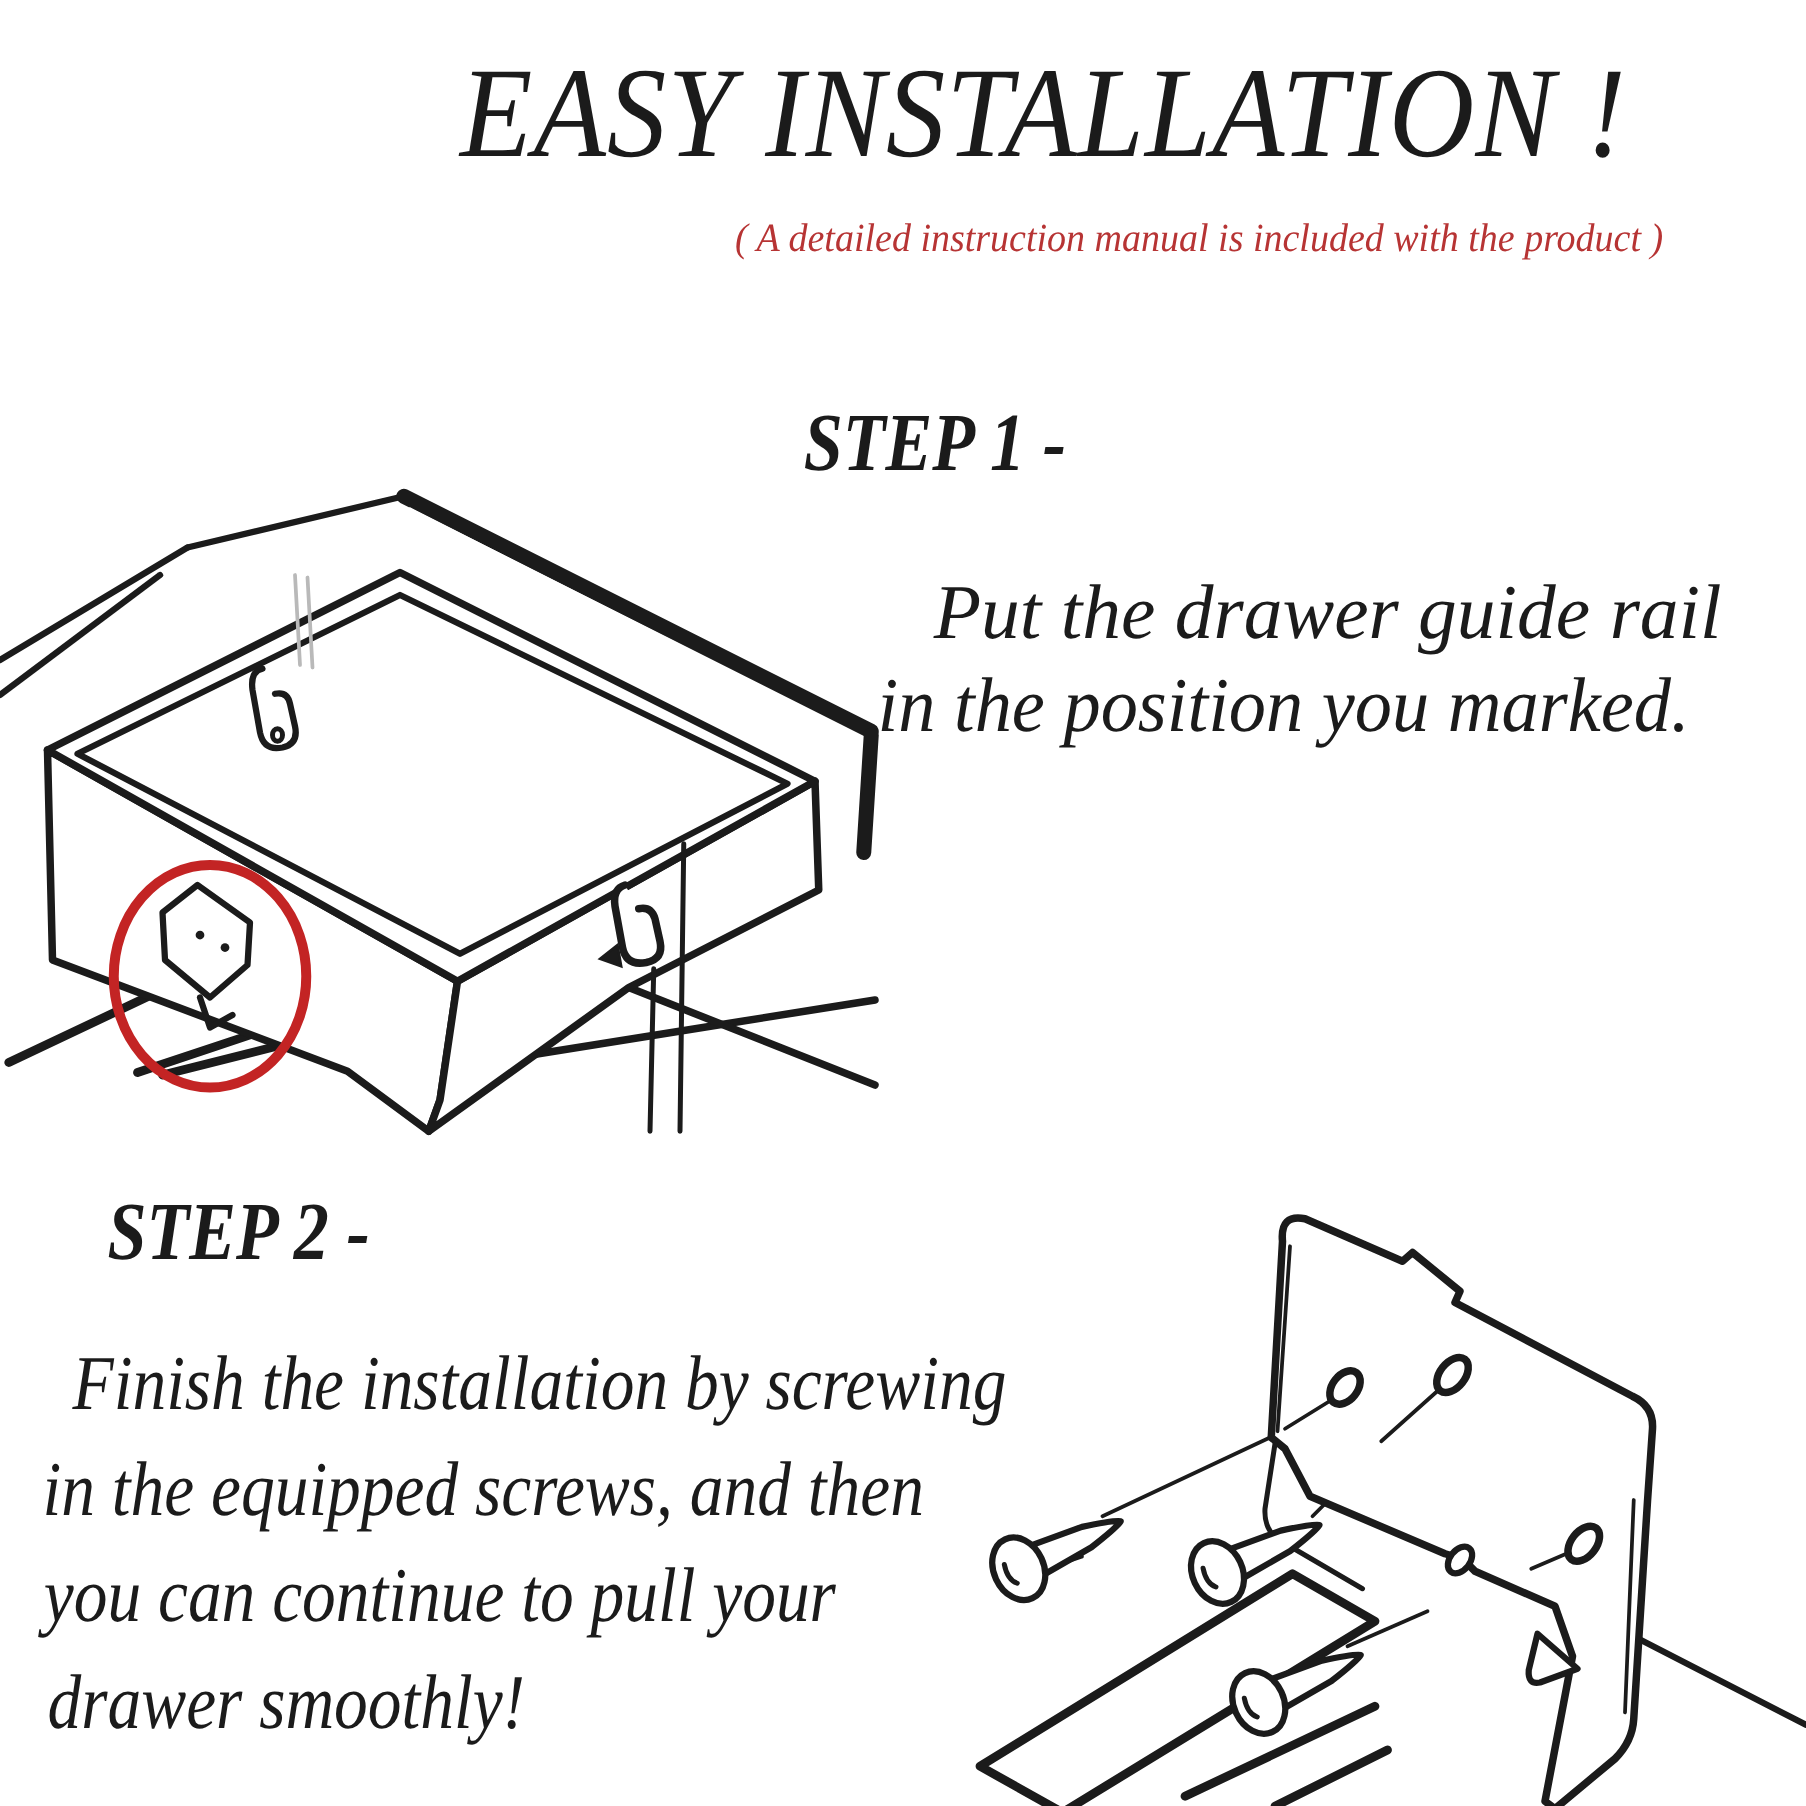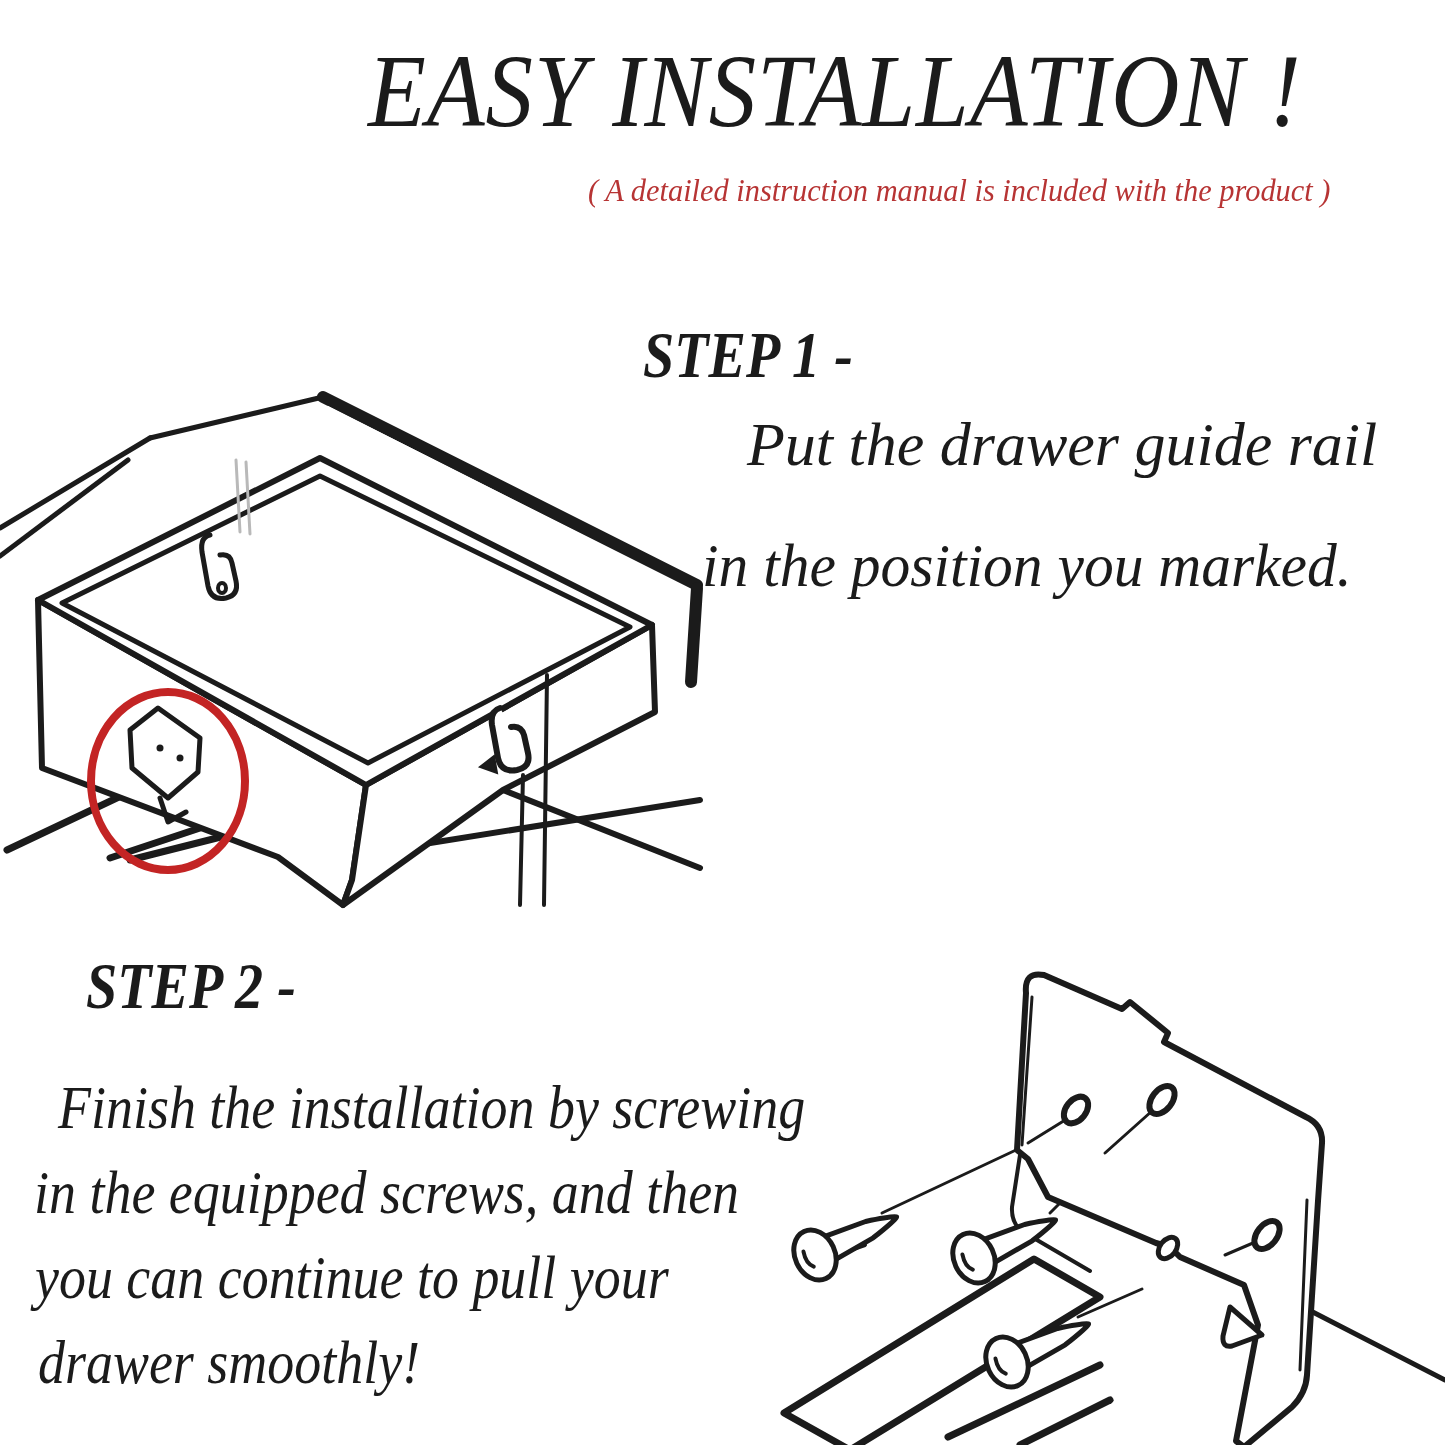--- a/index.html
+++ b/index.html
@@ -24,21 +24,21 @@
 </head>
 <body>
 
 <div id="stage">
 
   <div class="txt title" style="left:368px;top:40px;">EASY INSTALLATION !</div>
 
   <div class="txt subtitle" style="left: 588px; top: 174px; color: rgb(183, 52, 52);">( A detailed instruction manual is included with the product )</div>
 
   <div class="txt step-heading" style="left:643px;top:322px;">STEP 1 -</div>
-  <div class="txt body-line" style="left:747px;top:413px;">Put the drawer guide rail</div>
+  <div class="txt body-line" style="left:747px;top:459px;">Put the drawer guide rail</div>
   <div class="txt body-line cond96" style="left:702px;top:534px;">in the position you marked.</div>
 
   <div class="txt step-heading" style="left:86px;top:953px;">STEP 2 -</div>
   <div class="txt body-line cond90" style="left:58px;top:1076px;">Finish the installation by screwing</div>
   <div class="txt body-line cond90" style="left:34px;top:1161px;">in the equipped screws, and then</div>
   <div class="txt body-line cond90" style="left:35px;top:1246px;">you can continue to pull your</div>
   <div class="txt body-line cond90" style="left:38px;top:1331px;">drawer smoothly!</div>
 
   <svg style="left:0;top:360px;" width="700" height="550" viewBox="0 0 700 550">
 

